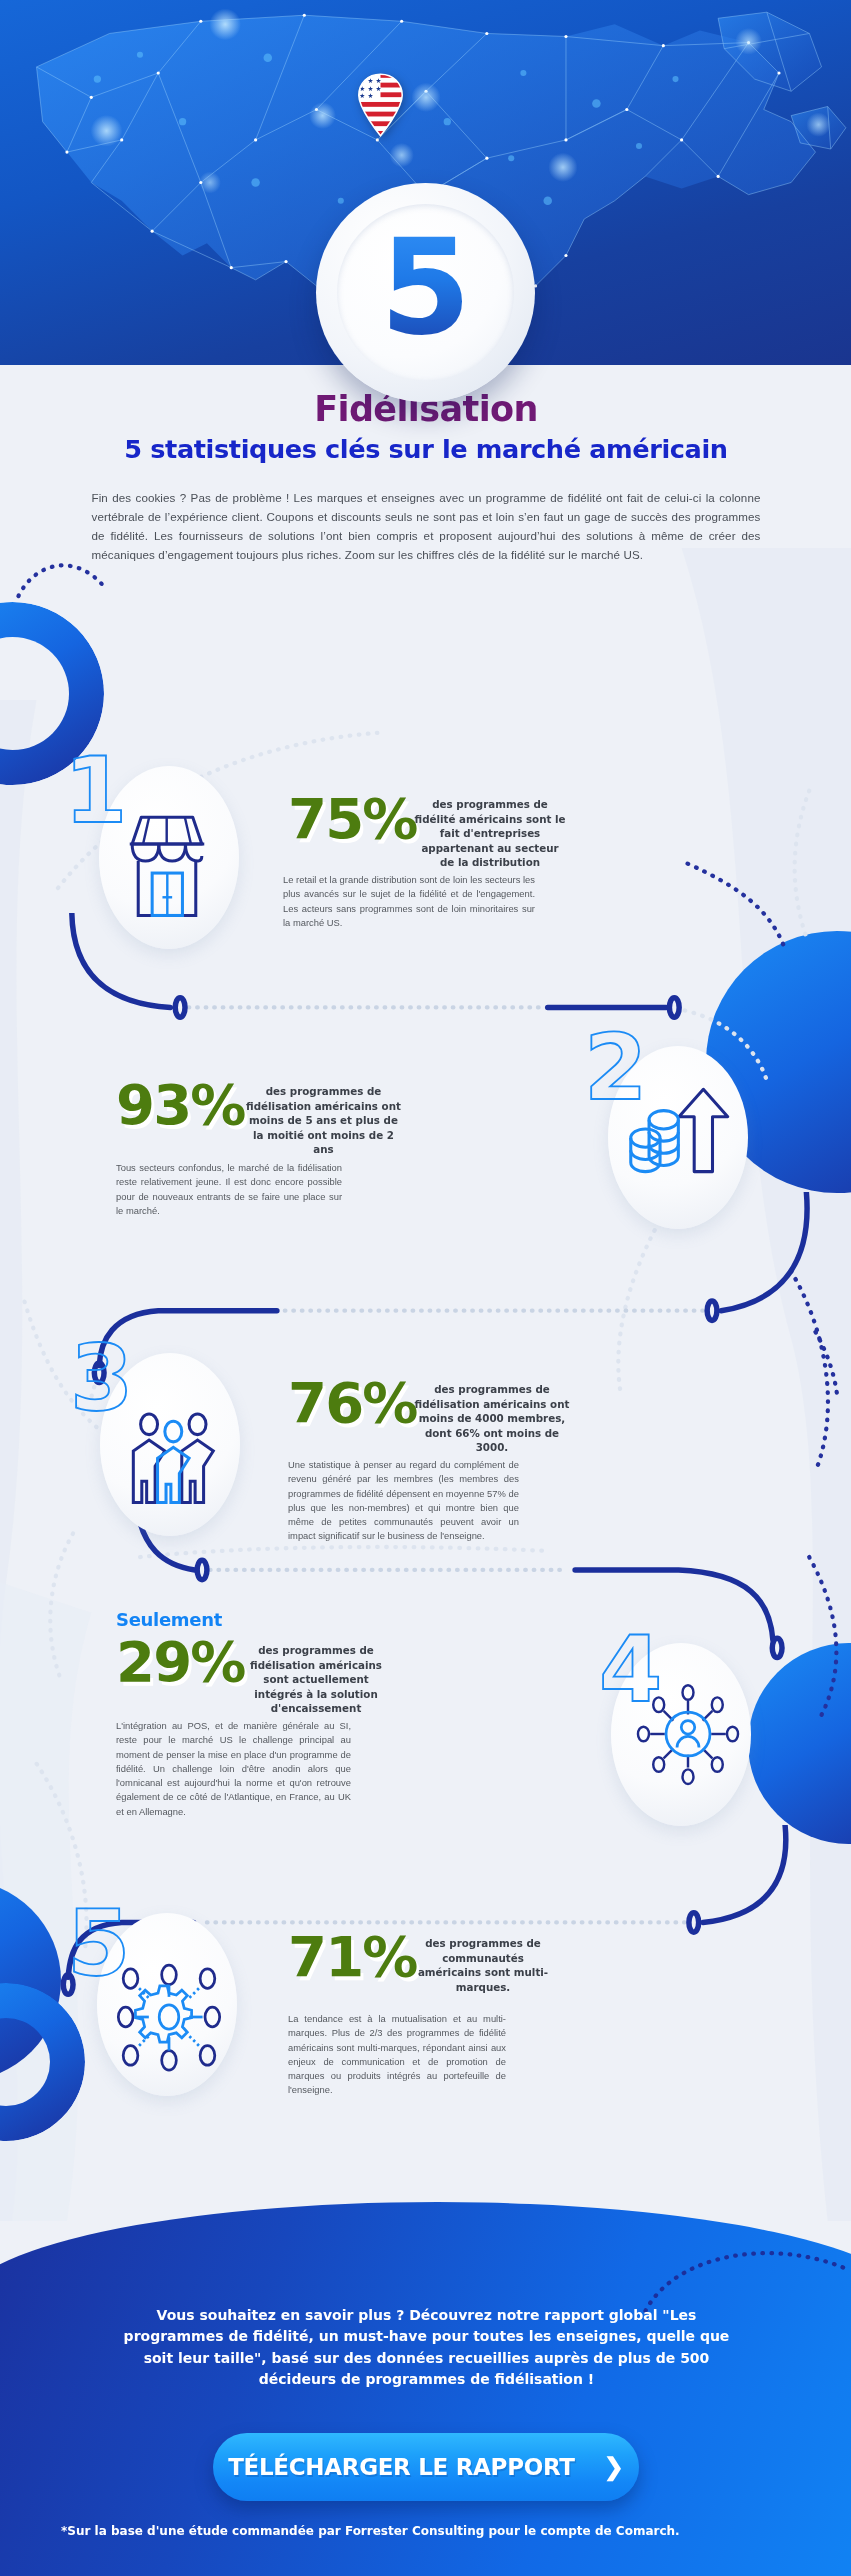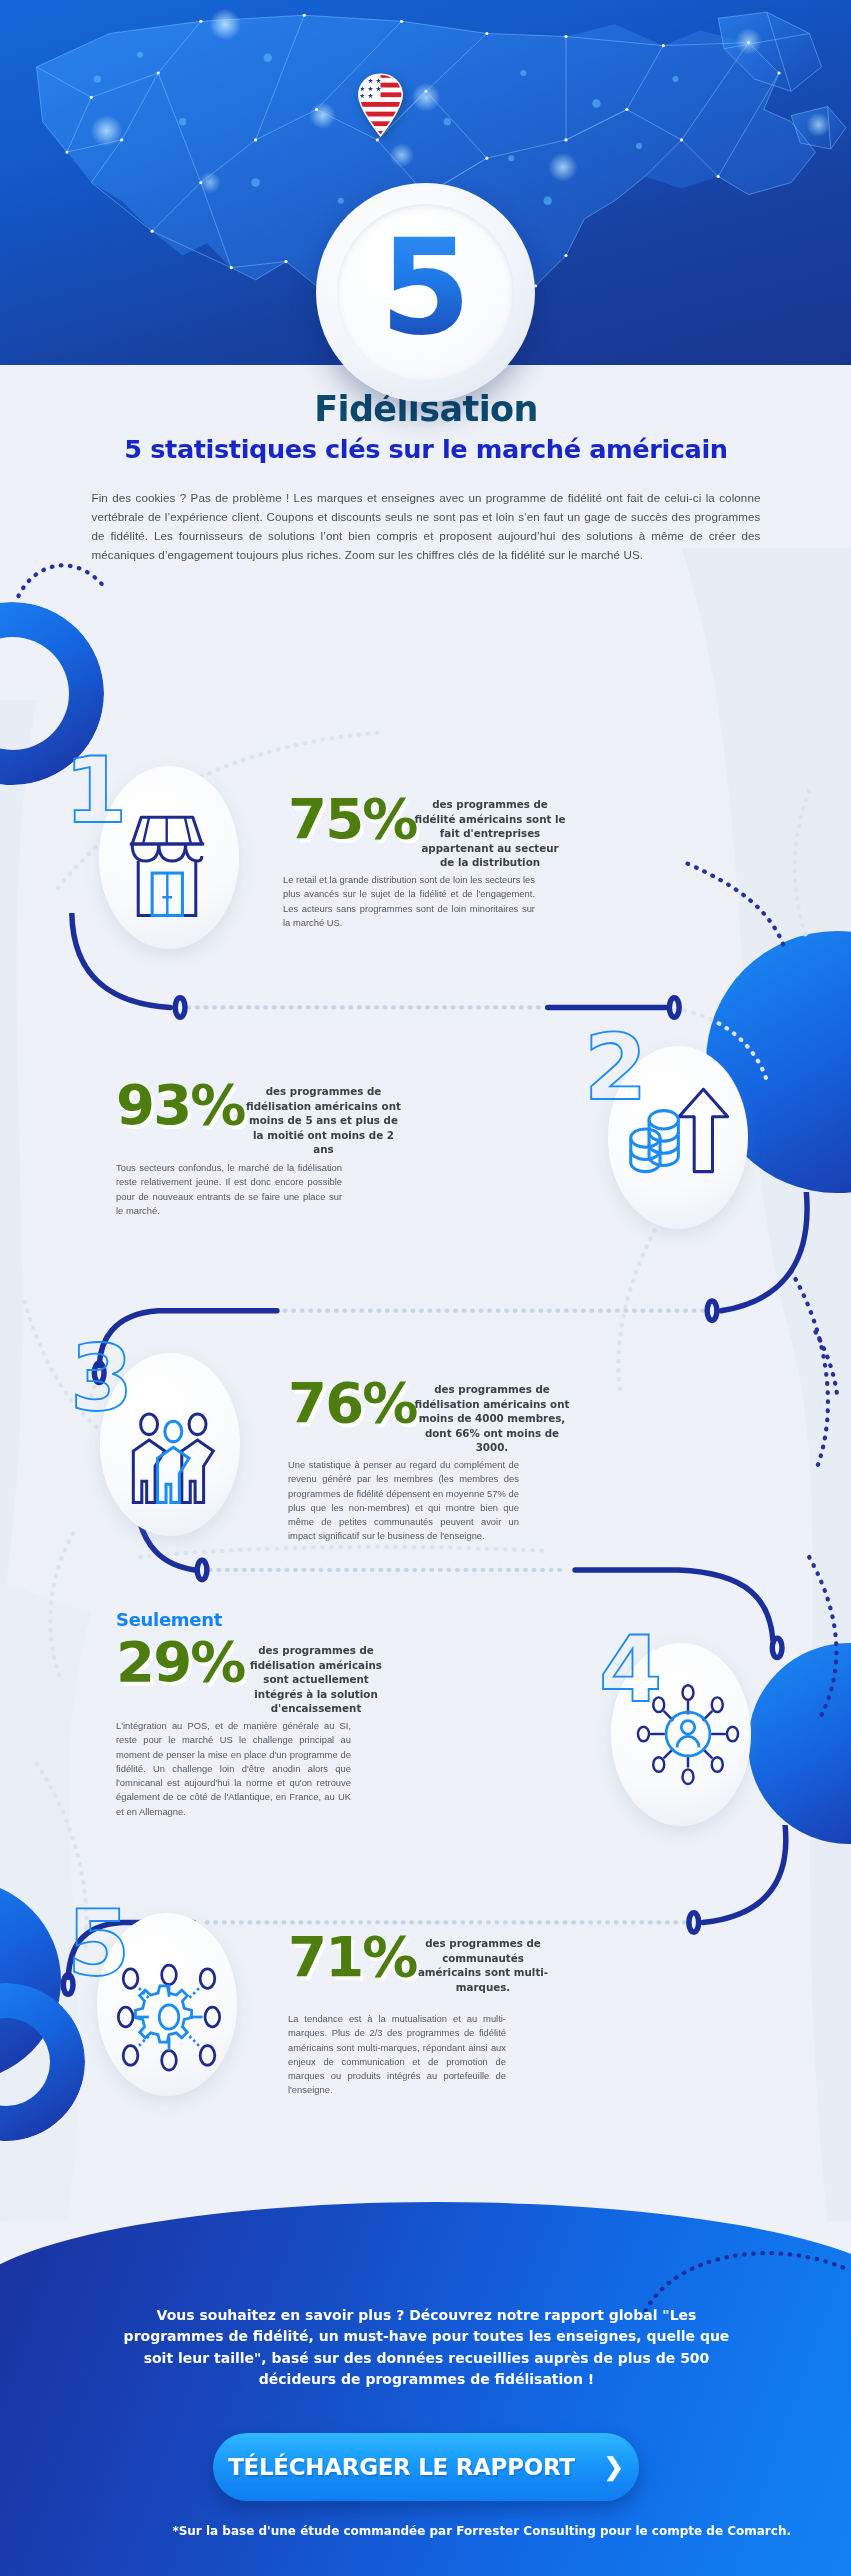--- a/index.html
+++ b/index.html
@@ -46,21 +46,21 @@
     font-weight: bold; font-size: 131px; line-height: 1;
     background: linear-gradient(180deg,#2f8ef5 0%,#1f7ae8 40%,#1b3da8 100%);
     -webkit-background-clip: text; background-clip: text; color: transparent;
     -webkit-text-fill-color: transparent;
     padding-bottom: 9.7px;
   }
 
   
   .headwrap { position: absolute; top: 389px; left: 0; width: 852px; text-align: center; z-index: 5; }
   .h-title {
-    font-family: "DejaVu Sans", sans-serif; font-weight: bold; color: #0c4a6e;
+    font-family: "DejaVu Sans", sans-serif; font-weight: bold; color: #701a75;
     font-size: 35px; letter-spacing: -0.6px;
   }
   .h-sub {
     font-family: "DejaVu Sans", sans-serif; font-weight: bold; color: #1726c9;
     font-size: 25.6px; margin-top: 4.9px; letter-spacing: -0.4px;
   }
   .intro {
     width: 669px; margin: 24px auto 0; text-align: justify;
     font-size: 11.6px; line-height: 1.65; color: #4a4f57; letter-spacing: 0.1px;
   }
@@ -137,21 +137,21 @@
     display: flex; align-items: center; justify-content: center; gap: 29px;
     cursor: pointer;
   }
   .cta .lbl {
     font-family: "DejaVu Sans", sans-serif; font-weight: bold;
     font-size: 23px; color: #ffffff; letter-spacing: -0.3px;
     text-shadow: 1.2px 1.8px 0 rgba(10,60,140,0.25);
   }
   .cta .chev { font-size: 24px; color: #fff; font-weight: bold; line-height: 1; }
   .fnote {
-    position: absolute; left: 61px; top: 322px; width: 730px; text-align: right;
+    position: absolute; left: 61px; top: 322px; width: 730px; text-align: left;
     font-family: "DejaVu Sans", sans-serif; font-weight: bold;
     font-size: 12px; color: #ffffff;
   }
 </style>
 </head>
 <body>
 
 <div class="page">
 
   <div class="hero">

